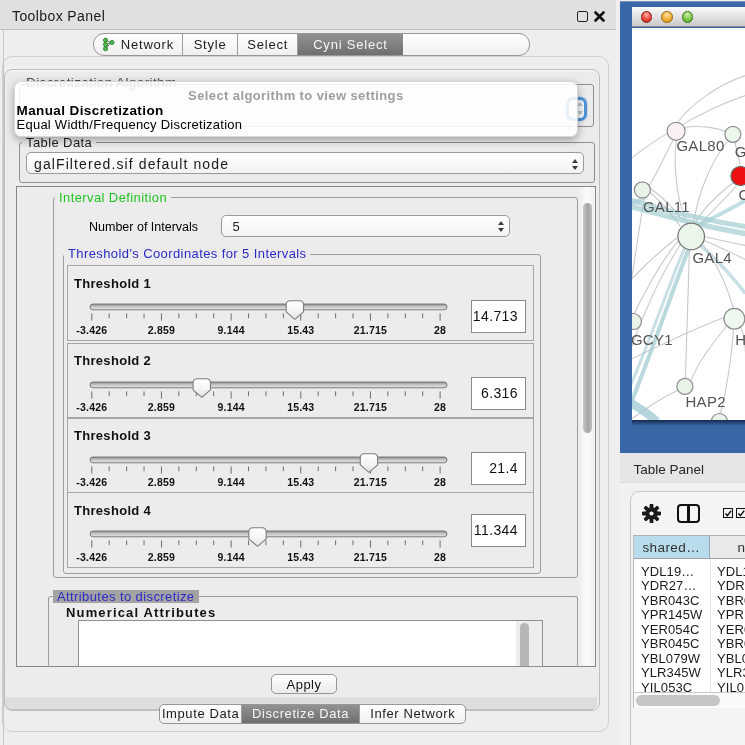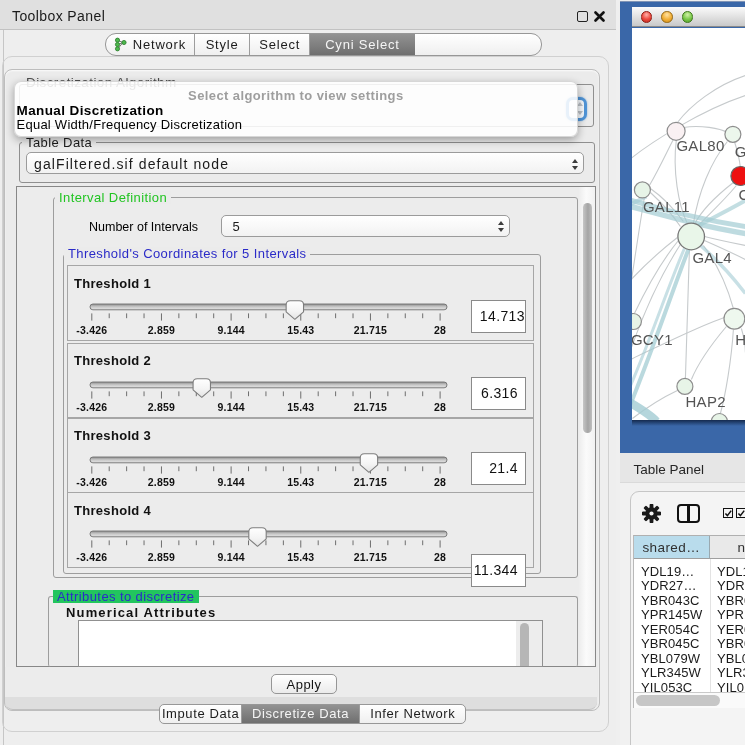--- a/index.html
+++ b/index.html
@@ -12,21 +12,21 @@
 <div class="a" style="left:0;top:0;width:616px;height:29px;background:#e0e0e0;border-bottom:1px solid #c2c2c2"></div>
 <div class="a" style="left:12px;top:8px;font-size:14px;color:#1b1b1b;letter-spacing:.4px">Toolbox Panel</div>
 <div class="a" style="left:577px;top:10.5px;width:8.7px;height:9.4px;border:1.8px solid #222;border-radius:2px;box-sizing:content-box"></div>
 <svg class="a" style="left:594px;top:10.5px" width="11" height="11">
     <path d="M1.5 1.5 L9.5 9.5 M9.5 1.5 L1.5 9.5" stroke="#111" stroke-width="2.6" stroke-linecap="round"></path>
   </svg>
 <div class="a" style="left:0;top:30px;width:616px;height:715px;background:#eeeeee"></div>
 <div class="a" style="left:2.5px;top:30px;width:1px;height:715px;background:#c6c6c6"></div>
 <div class="a" style="left:1.5px;top:56px;width:605px;height:674px;border:1px solid #d0d0d0;border-radius:10px"></div>
 <div class="a" style="left:3.5px;top:68.5px;width:594px;height:640px;border:1px solid #bdbdbd;border-radius:8px;background:#ebebeb;box-shadow:inset 0 1px 2px rgba(255,255,255,.8)"></div>
-<div class="a" style="left:105px;top:33px;width:437px;height:22.5px;border:1px solid #979797;border-radius:11px;background:linear-gradient(#ffffff,#efefef);display:flex;overflow:hidden;box-sizing:border-box">
+<div class="a" style="left:93px;top:33px;width:437px;height:22.5px;border:1px solid #979797;border-radius:11px;background:linear-gradient(#ffffff,#efefef);display:flex;overflow:hidden;box-sizing:border-box">
     <div style="width:87.8px;display:flex;align-items:center;justify-content:center;font-size:13px;letter-spacing:0.8px;box-sizing:border-box;color:#1c1c1c;"><svg width="14" height="15" style="margin-right:5px" viewBox="0 0 14 15">
         <path d="M4 3.5 L9 5.5 M4 7.5 L9 5.5 M4 11.5 L9 5.5" stroke="#777" stroke-width="1"></path>
         <circle cx="3.5" cy="3.2" r="2.1" fill="#4db84d" stroke="#2a7b2a" stroke-width=".8"></circle>
         <circle cx="3.5" cy="7.5" r="2.1" fill="#4db84d" stroke="#2a7b2a" stroke-width=".8"></circle>
         <circle cx="3.5" cy="11.8" r="2.1" fill="#4db84d" stroke="#2a7b2a" stroke-width=".8"></circle>
         <circle cx="10" cy="5.5" r="2.1" fill="#4db84d" stroke="#2a7b2a" stroke-width=".8"></circle>
       </svg>Network</div>
     <div style="width:55.6px;display:flex;align-items:center;justify-content:center;font-size:13px;letter-spacing:0.8px;box-sizing:border-box;border-left:1px solid #9d9d9d;color:#1c1c1c;">Style</div>
     <div style="width:59.7px;display:flex;align-items:center;justify-content:center;font-size:13px;letter-spacing:0.8px;box-sizing:border-box;border-left:1px solid #9d9d9d;color:#1c1c1c;">Select</div>
     <div style="width:105.7px;display:flex;align-items:center;justify-content:center;font-size:13px;letter-spacing:0.8px;box-sizing:border-box;border-left:1px solid #9d9d9d;background:linear-gradient(#929292,#6f6f6f);color:#f5f5f5;">Cyni Select</div>
@@ -71,21 +71,21 @@
     <rect x="4" y="6" width="357" height="5.8" rx="2.9" fill="url(#tr1)" stroke="#6f6f6f" stroke-width=".9"></rect>
     <path d="M5.80 15.4 L5.80 22.60 M23.21 15.4 L23.21 20.20 M40.63 15.4 L40.63 20.20 M58.04 15.4 L58.04 20.20 M75.46 15.4 L75.46 22.60 M92.87 15.4 L92.87 20.20 M110.29 15.4 L110.29 20.20 M127.70 15.4 L127.70 20.20 M145.12 15.4 L145.12 22.60 M162.53 15.4 L162.53 20.20 M179.95 15.4 L179.95 20.20 M197.37 15.4 L197.37 20.20 M214.78 15.4 L214.78 22.60 M232.19 15.4 L232.19 20.20 M249.61 15.4 L249.61 20.20 M267.02 15.4 L267.02 20.20 M284.44 15.4 L284.44 22.60 M301.86 15.4 L301.86 20.20 M319.27 15.4 L319.27 20.20 M336.69 15.4 L336.69 20.20 M354.10 15.4 L354.10 22.60" stroke="#6e6e6e" stroke-width="1"></path>
     <path d="M200.14 6.8 Q200.14 2.8 204.34 2.8 L213.34 2.8 Q217.54 2.8 217.54 6.8 L217.54 13.8 L208.84 21.3 L200.14 13.8 Z" fill="url(#th1)" stroke="#7d7d7d" stroke-width="1.1" stroke-linejoin="round"></path>
   </svg>
 <div class="a" style="left:61.8px;top:323.7px;width:60px;text-align:center;font-size:10.5px;font-weight:bold;color:#111;letter-spacing:.2px">-3.426</div>
 <div class="a" style="left:131.46px;top:323.7px;width:60px;text-align:center;font-size:10.5px;font-weight:bold;color:#111;letter-spacing:.2px">2.859</div>
 <div class="a" style="left:201.12px;top:323.7px;width:60px;text-align:center;font-size:10.5px;font-weight:bold;color:#111;letter-spacing:.2px">9.144</div>
 <div class="a" style="left:270.78px;top:323.7px;width:60px;text-align:center;font-size:10.5px;font-weight:bold;color:#111;letter-spacing:.2px">15.43</div>
 <div class="a" style="left:340.44px;top:323.7px;width:60px;text-align:center;font-size:10.5px;font-weight:bold;color:#111;letter-spacing:.2px">21.715</div>
 <div class="a" style="left:410.1px;top:323.7px;width:60px;text-align:center;font-size:10.5px;font-weight:bold;color:#111;letter-spacing:.2px">28</div>
-<div class="a" style="left:471px;top:300px;width:55px;height:33px;border:1px solid #8a8a8a;background:#fff;box-sizing:border-box;font-size:14px;color:#111;text-align:right;line-height:31px;letter-spacing:.4px">14.713</div>
+<div class="a" style="left:471px;top:300px;width:55px;height:33px;border:1px solid #8a8a8a;background:#fff;box-sizing:border-box;font-size:14px;color:#111;text-align:right;line-height:31px;padding-right:7px;letter-spacing:.4px">14.713</div>
 <div class="a" style="left:67px;top:342.6px;width:467px;height:75.5px;border:1px solid #a6a6a6;box-sizing:border-box"></div>
 <div class="a" style="left:74px;top:353.1px;font-size:13px;font-weight:bold;color:#111;letter-spacing:.3px">Threshold 2</div>
 <svg class="a" style="left:86px;top:375.6px" width="366" height="27" viewBox="0 0 366 27">
     <defs>
       <linearGradient id="tr2" x1="0" y1="0" x2="0" y2="1">
         <stop offset="0" stop-color="#8d8d8d"></stop>
         <stop offset=".5" stop-color="#c9c9c9"></stop>
         <stop offset="1" stop-color="#e4e4e4"></stop>
       </linearGradient>
       <linearGradient id="th2" x1="0" y1="0" x2="0" y2="1">
@@ -149,23 +149,23 @@
     <rect x="4" y="6" width="357" height="5.8" rx="2.9" fill="url(#tr4)" stroke="#6f6f6f" stroke-width=".9"></rect>
     <path d="M5.80 15.4 L5.80 22.60 M23.21 15.4 L23.21 20.20 M40.63 15.4 L40.63 20.20 M58.04 15.4 L58.04 20.20 M75.46 15.4 L75.46 22.60 M92.87 15.4 L92.87 20.20 M110.29 15.4 L110.29 20.20 M127.70 15.4 L127.70 20.20 M145.12 15.4 L145.12 22.60 M162.53 15.4 L162.53 20.20 M179.95 15.4 L179.95 20.20 M197.37 15.4 L197.37 20.20 M214.78 15.4 L214.78 22.60 M232.19 15.4 L232.19 20.20 M249.61 15.4 L249.61 20.20 M267.02 15.4 L267.02 20.20 M284.44 15.4 L284.44 22.60 M301.86 15.4 L301.86 20.20 M319.27 15.4 L319.27 20.20 M336.69 15.4 L336.69 20.20 M354.10 15.4 L354.10 22.60" stroke="#6e6e6e" stroke-width="1"></path>
     <path d="M162.80 6.8 Q162.80 2.8 167.00 2.8 L176.00 2.8 Q180.20 2.8 180.20 6.8 L180.20 13.8 L171.50 21.3 L162.80 13.8 Z" fill="url(#th4)" stroke="#7d7d7d" stroke-width="1.1" stroke-linejoin="round"></path>
   </svg>
 <div class="a" style="left:61.8px;top:550.9px;width:60px;text-align:center;font-size:10.5px;font-weight:bold;color:#111;letter-spacing:.2px">-3.426</div>
 <div class="a" style="left:131.46px;top:550.9px;width:60px;text-align:center;font-size:10.5px;font-weight:bold;color:#111;letter-spacing:.2px">2.859</div>
 <div class="a" style="left:201.12px;top:550.9px;width:60px;text-align:center;font-size:10.5px;font-weight:bold;color:#111;letter-spacing:.2px">9.144</div>
 <div class="a" style="left:270.78px;top:550.9px;width:60px;text-align:center;font-size:10.5px;font-weight:bold;color:#111;letter-spacing:.2px">15.43</div>
 <div class="a" style="left:340.44px;top:550.9px;width:60px;text-align:center;font-size:10.5px;font-weight:bold;color:#111;letter-spacing:.2px">21.715</div>
 <div class="a" style="left:410.1px;top:550.9px;width:60px;text-align:center;font-size:10.5px;font-weight:bold;color:#111;letter-spacing:.2px">28</div>
-<div class="a" style="left:471px;top:554px;width:55px;height:33px;border:1px solid #8a8a8a;background:#fff;box-sizing:border-box;font-size:14px;color:#111;text-align:right;line-height:31px;padding-right:7px;letter-spacing:.4px">11.344</div>
+<div class="a" style="left:471px;top:514px;width:55px;height:33px;border:1px solid #8a8a8a;background:#fff;box-sizing:border-box;font-size:14px;color:#111;text-align:right;line-height:31px;padding-right:7px;letter-spacing:.4px">11.344</div>
 <div class="a" style="left:48px;top:596px;width:528px;height:70px;border:1px solid #9d9d9d;border-radius:3px;border-bottom:none"></div>
-<div class="ttl" style="left:53px;top:589.5px;color:#2b2bc8;background:#22c55e">Attributes to discretize</div>
+<div class="ttl" style="left:53px;top:589.5px;color:#2b2bc8;background:#a3a3a3">Attributes to discretize</div>
 <div class="a" style="left:66px;top:604.5px;font-size:13px;font-weight:bold;color:#111;letter-spacing:1.15px">Numerical Attributes</div>
 <div class="a" style="left:77.5px;top:620px;width:465px;height:46.5px;border:1px solid #909090;background:#fff;box-sizing:border-box;overflow:hidden">
     <div style="position:absolute;left:437px;top:0;width:27px;height:46.5px;background:#ededed"></div>
     <div style="position:absolute;left:441px;top:2px;width:9px;height:60px;border-radius:4.5px;background:#b6b6b6"></div>
   </div>
 <div class="a" style="left:4.5px;top:667px;width:592px;height:30px;background:#ececec"></div>
 <div class="a" style="left:4.5px;top:697px;width:592px;height:11.5px;background:#dedede;border-radius:0 0 8px 8px;border-bottom:1px solid #c0c0c0"></div>
 <div class="a" style="left:271px;top:673.5px;width:66px;height:20.5px;border:1px solid #969696;border-radius:5px;background:linear-gradient(#ffffff,#ebebeb);box-sizing:border-box;text-align:center;font-size:13px;color:#141414;line-height:19px;letter-spacing:.5px">Apply</div>
 <div class="a" style="left:159.3px;top:703.5px;width:307px;height:20px;border:1px solid #979797;border-radius:5px;background:linear-gradient(#ffffff,#efefef);display:flex;overflow:hidden;box-sizing:border-box">
     <div style="width:80.6px;display:flex;align-items:center;justify-content:center;font-size:13px;letter-spacing:0.6px;box-sizing:border-box;color:#1c1c1c;text-align:center;">Impute Data</div>

